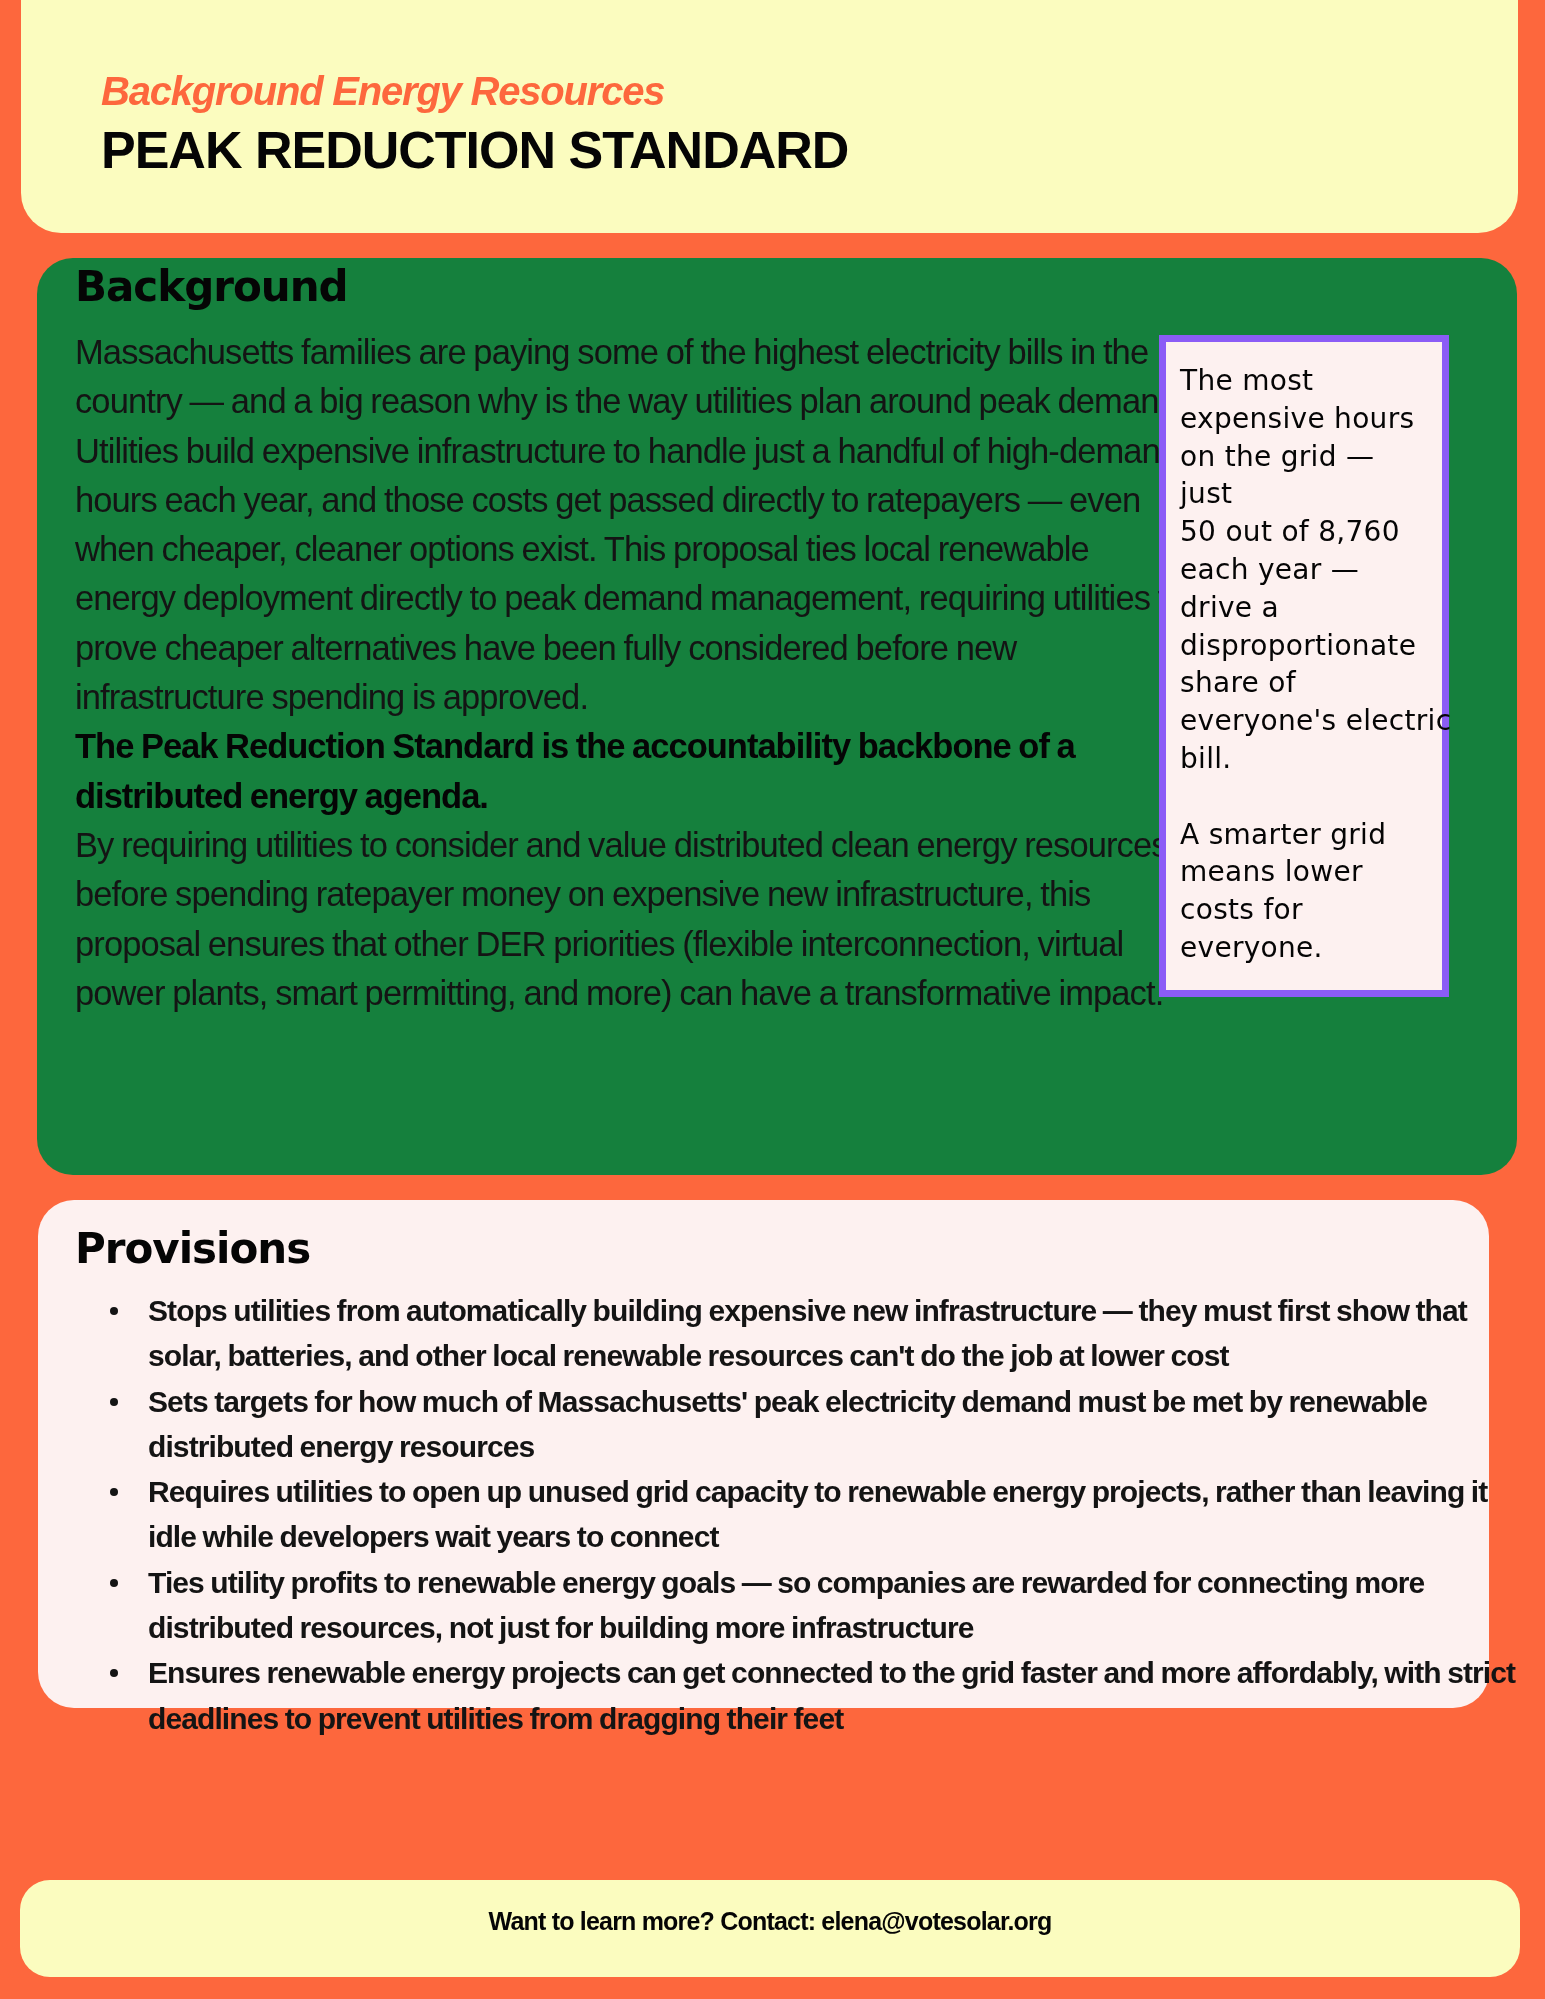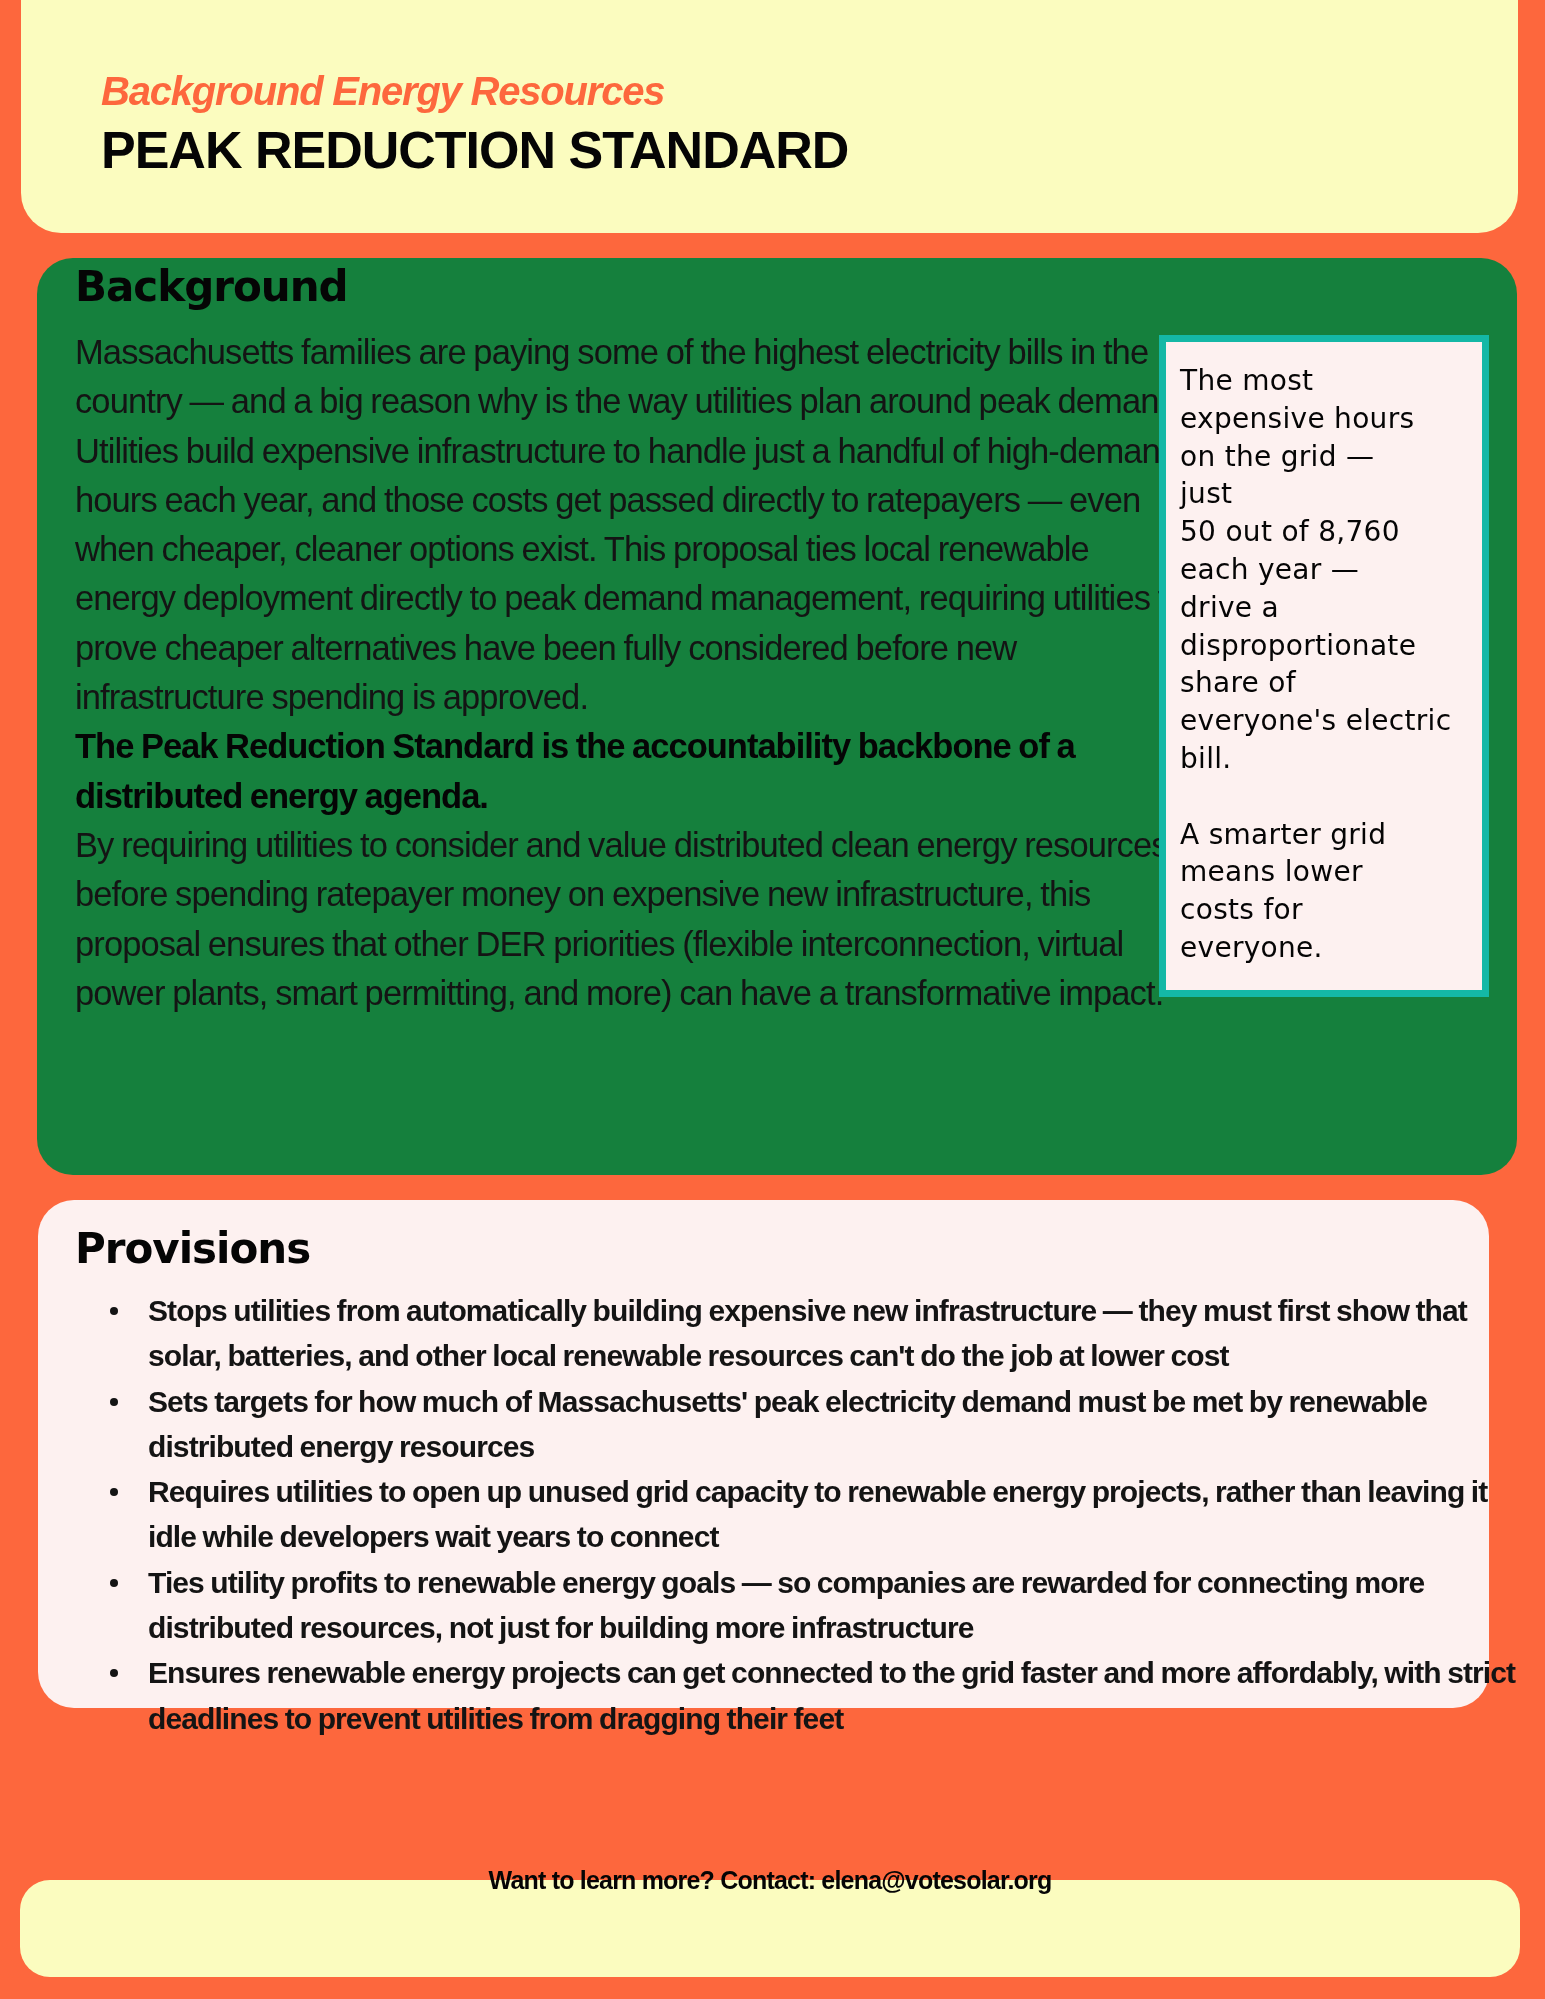--- a/index.html
+++ b/index.html
@@ -52,22 +52,22 @@
     letter-spacing: -0.9px; color: #141414;
     word-spacing: -1px;
   }
   .bg-body p { margin: 0; }
   .bg-body .bold {
     font-weight: bold; color: #050505; letter-spacing: -1px;
   }
 
   .callout {
     position: absolute; left: 1122px; top: 77px;
-    width: 330px; height: 662px;
-    border: 7px solid #14b8a6;
+    width: 290px; height: 662px;
+    border: 7px solid #8b5cf6;
     box-sizing: border-box;
     background: #fdf1f0;
     overflow: visible;
   }
   .callout-text {
     position: absolute; left: 14px; top: 20px; width: 320px;
     font-family: "DejaVu Sans", sans-serif;
     font-size: 28px; line-height: 37.8px; letter-spacing: 0.3px;
     color: #050505; white-space: pre-line;
   }
@@ -88,21 +88,21 @@
   }
   .prov-list li { position: relative; font-weight: bold; }
   .prov-list .bullet {
     position: absolute; left: -38px; top: 19px;
     width: 8px; height: 8px; border-radius: 50%; background: #141414;
   }
 
   .footer-panel {
     left: 20px; top: 1880px; width: 1500px; height: 97px;
     background: #fbfcbf; border-radius: 30px;
-    display: flex; align-items: flex-start; justify-content: center;
+    display: flex; align-items: center; justify-content: center;
   }
   .footer-text {
     font-family: "Liberation Sans", sans-serif;
     font-weight: bold; font-size: 25px; letter-spacing: -0.8px;
     color: #050505; margin-top: -14px;
   }
 </style>
 </head>
 <body>
 

